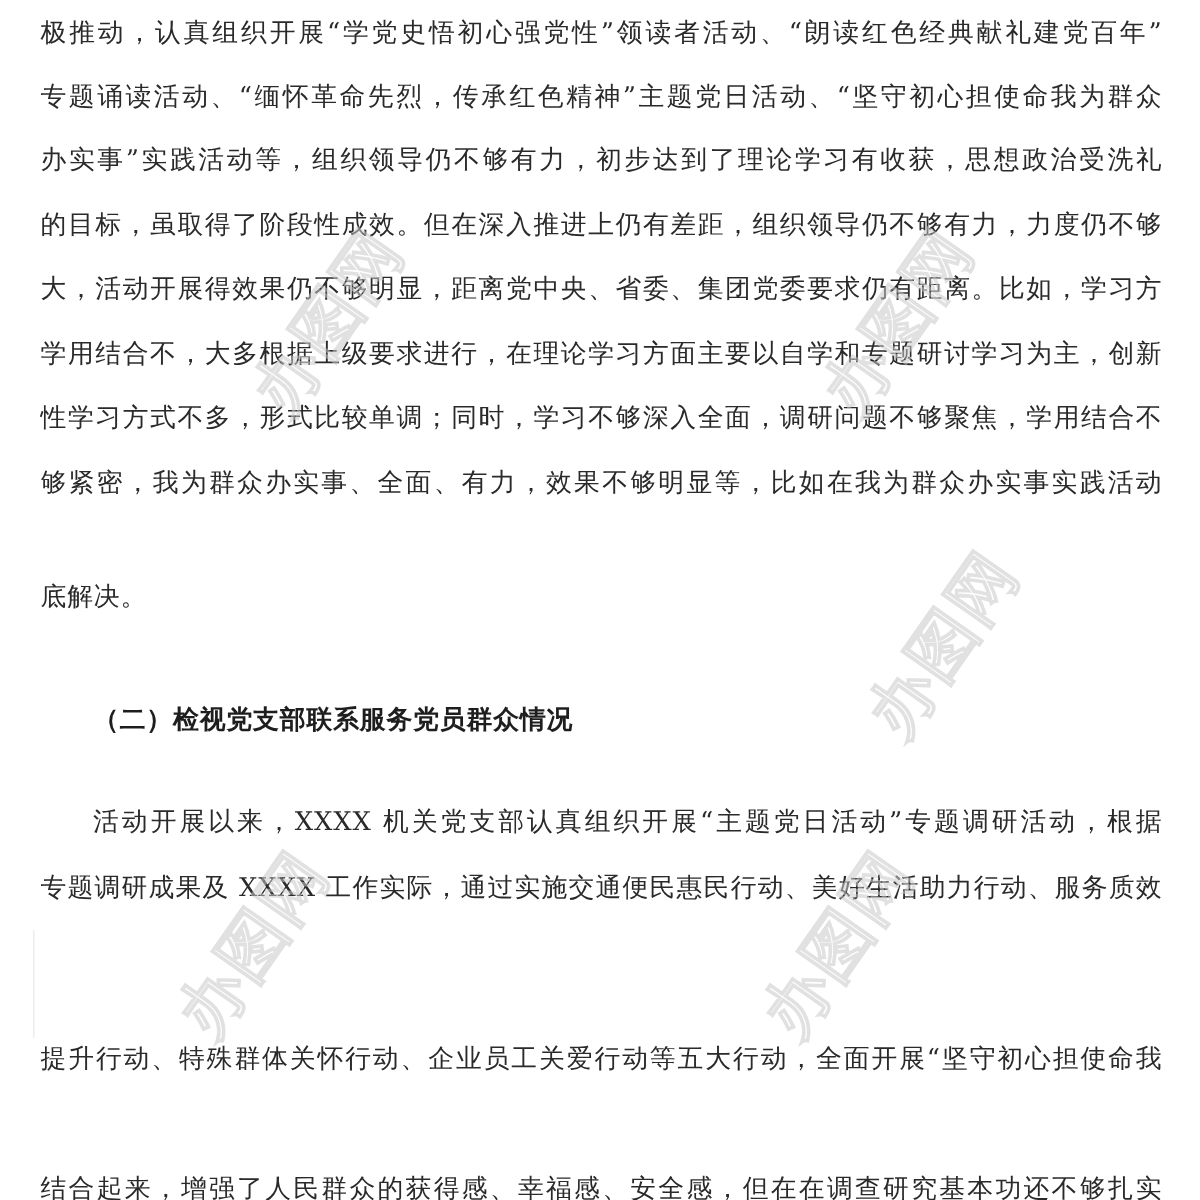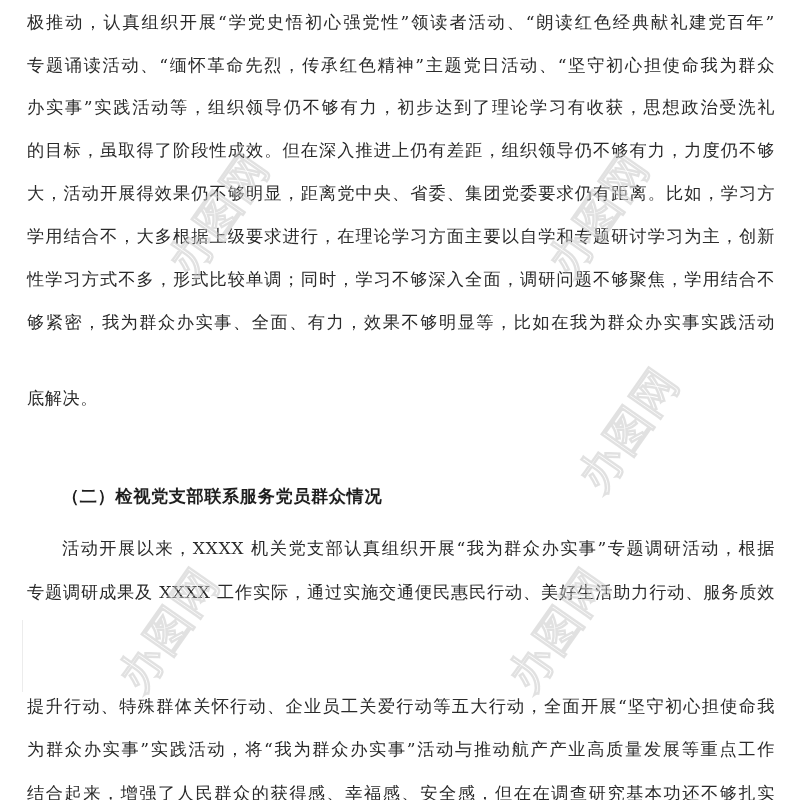--- a/index.html
+++ b/index.html
@@ -83,29 +83,28 @@
   <div class="line" style="top:10px">极推动，认真组织开展“学党史悟初心强党性”领读者活动、“朗读红色经典献礼建党百年”</div>
   <div class="line" style="top:53px">专题诵读活动、“缅怀革命先烈，传承红色精神”主题党日活动、“坚守初心担使命我为群众</div>
   <div class="line" style="top:95px">办实事”实践活动等，组织领导仍不够有力，初步达到了理论学习有收获，思想政治受洗礼</div>
   <div class="line" style="top:138px">的目标，虽取得了阶段性成效。但在深入推进上仍有差距，组织领导仍不够有力，力度仍不够</div>
   <div class="line" style="top:181px">大，活动开展得效果仍不够明显，距离党中央、省委、集团党委要求仍有距离。比如，学习方</div>
   <div class="line" style="top:224px">学用结合不，大多根据上级要求进行，在理论学习方面主要以自学和专题研讨学习为主，创新</div>
   <div class="line" style="top:267px">性学习方式不多，形式比较单调；同时，学习不够深入全面，调研问题不够聚焦，学用结合不</div>
   <div class="line" style="top:310px">够紧密，我为群众办实事、全面、有力，效果不够明显等，比如在我为群众办实事实践活动</div>
   <div class="line last" style="top:386px">底解决。</div>
 
-  <div class="heading" style="top:484px">（二）检视党支部联系服务党员群众情况</div>
+  <div class="heading" style="top:468px">（二）检视党支部联系服务党员群众情况</div>
 
-  <div class="line indent" style="top:536px">活动开展以来，XXXX 机关党支部认真组织开展“我为群众办实事”专题调研活动，根据</div>
+  <div class="line indent" style="top:536px">活动开展以来，XXXX 机关党支部认真组织开展“主题党日活动”专题调研活动，根据</div>
   <div class="line" style="top:580px">专题调研成果及 XXXX 工作实际，通过实施交通便民惠民行动、美好生活助力行动、服务质效</div>
 
   <div class="page-gap"></div>
 
   <div class="line" style="top:694px">提升行动、特殊群体关怀行动、企业员工关爱行动等五大行动，全面开展“坚守初心担使命我</div>
-  <div class="line" style="top:737px">为群众办实事”实践活动，将“我为群众办实事”活动与推动航产产业高质量发展等重点工作</div>
   <div class="line" style="top:781px">结合起来，增强了人民群众的获得感、幸福感、安全感，但在在调查研究基本功还不够扎实</div>
 
   <div class="watermark" style="left:150px; top:185px">办图网</div>
   <div class="watermark" style="left:530px; top:185px">办图网</div>
   <div class="watermark" style="left:560px; top:400px">办图网</div>
   <div class="watermark" style="left:100px; top:600px">办图网</div>
   <div class="watermark" style="left:490px; top:600px">办图网</div>
 
 </div>
 

